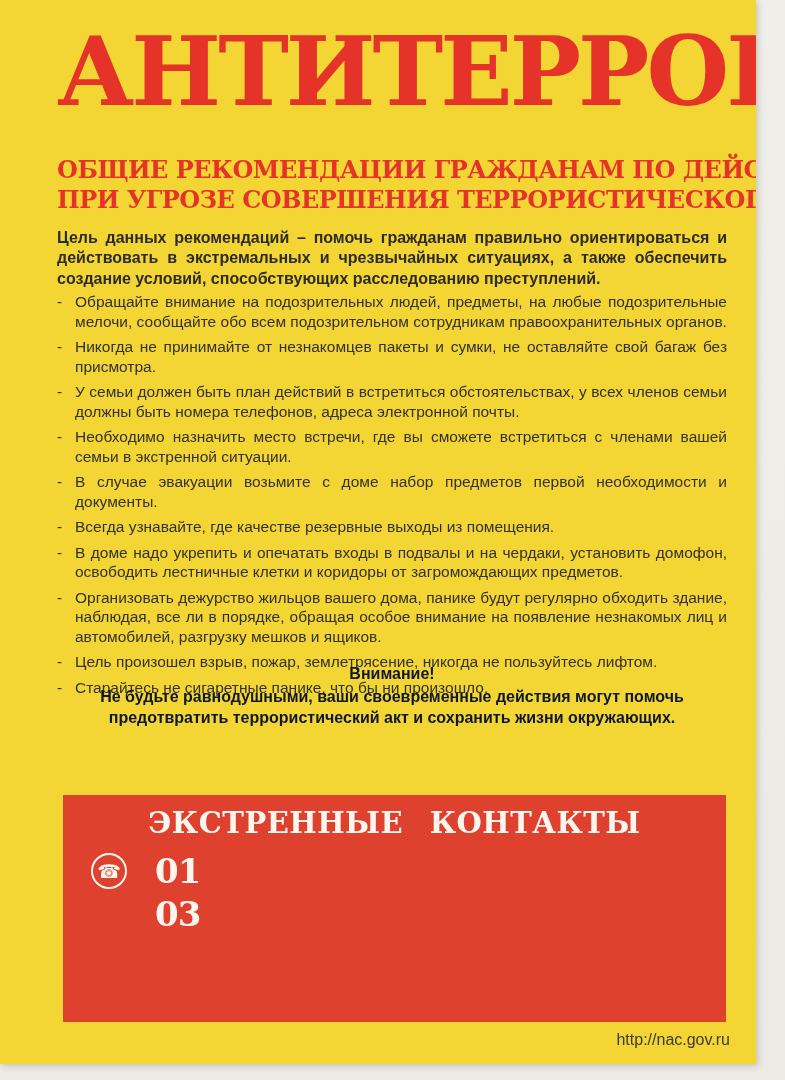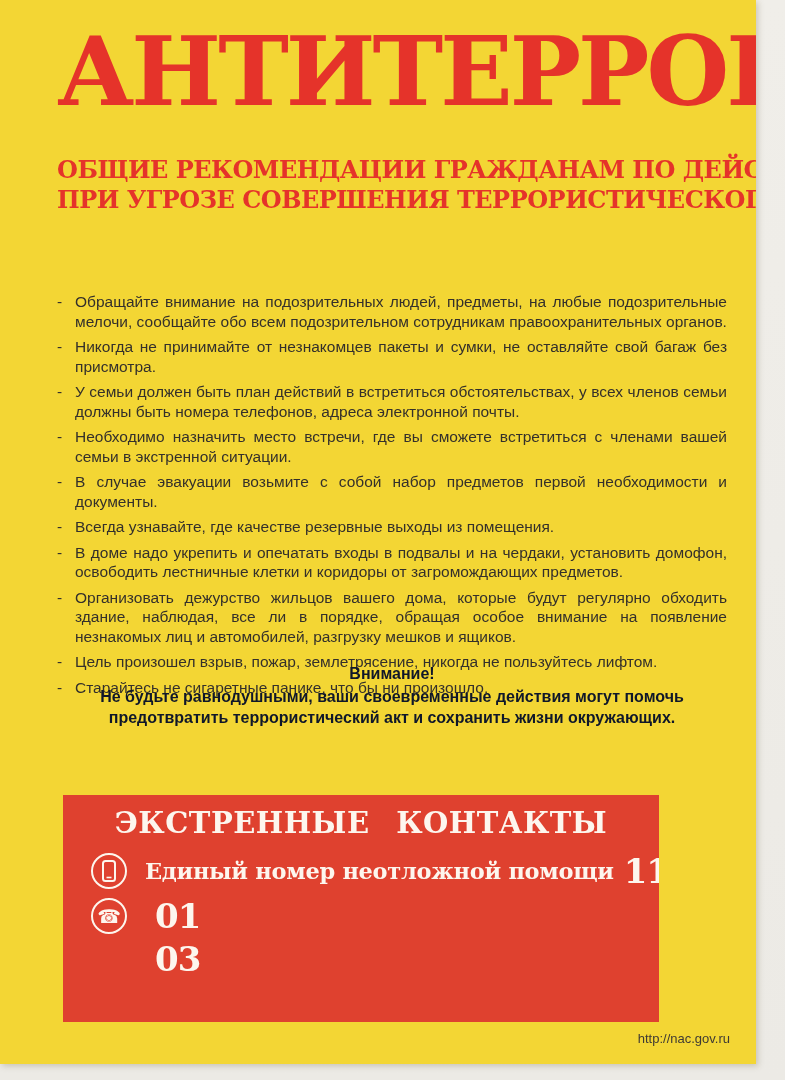--- a/index.html
+++ b/index.html
@@ -76,21 +76,21 @@
     font-weight: bold;
     font-size: 16px;
     line-height: 1.3;
     color: #0f172a;
   }
   .attention .heading { margin-bottom: 2px; }
 
   .contacts-box {
     position: absolute;
     left: 63px; top: 795px;
-    width: 596px; height: 227px;
+    width: 663px; height: 227px;
     background: #DF412F;
     overflow: hidden;
     color: #FDF6EE;
   }
   .contacts-title {
     margin-top: 11px;
     text-align: center;
     font-family: "DejaVu Serif", "Liberation Serif", serif;
     font-weight: bold;
     font-size: 29px;
@@ -139,102 +139,91 @@
     font-family: "DejaVu Serif", "Liberation Serif", serif;
     font-weight: bold;
     font-size: 34px;
     line-height: 1;
     margin-left: 10px;
     letter-spacing: -1px;
   }
   .footer-url {
     position: absolute;
     right: 26px; top: 1031px;
-    font-size: 13px;
+    font-size: 16px;
     color: #3E3A34;
   }
 </style>
 </head>
 <body>
 
 <div class="scan-page">
   <div class="poster">
 
     <div class="col main-title">АНТИТЕРРОР</div>
 
     <div class="col subtitle">
       <div>ОБЩИЕ РЕКОМЕНДАЦИИ ГРАЖДАНАМ ПО ДЕЙСТВИЯМ</div>
       <div>ПРИ УГРОЗЕ СОВЕРШЕНИЯ ТЕРРОРИСТИЧЕСКОГО АКТА</div>
     </div>
 
+    <div class="col intro">Цель данных рекомендаций – помочь гражданам правильно ориентироваться и действовать в экстремальных и чрезвычайных ситуациях, а также обеспечить создание условий, способствующих расследованию преступлений.</div>
 
     <div class="col bullets">
       <div class="bullet">
         <span class="dash">-</span>
         <p>Обращайте внимание на подозрительных людей, предметы, на любые подозрительные мелочи, сообщайте обо всем подозрительном сотрудникам правоохранительных органов.</p>
       </div>
       <div class="bullet">
         <span class="dash">-</span>
         <p>Никогда не принимайте от незнакомцев пакеты и сумки, не оставляйте свой багаж без присмотра.</p>
       </div>
       <div class="bullet">
         <span class="dash">-</span>
         <p>У семьи должен быть план действий в встретиться обстоятельствах, у всех членов семьи должны быть номера телефонов, адреса электронной почты.</p>
       </div>
       <div class="bullet">
         <span class="dash">-</span>
         <p>Необходимо назначить место встречи, где вы сможете встретиться с членами вашей семьи в экстренной ситуации.</p>
       </div>
       <div class="bullet">
         <span class="dash">-</span>
-        <p>В случае эвакуации возьмите с собой набор предметов первой необходимости и документы.</p>
+        <p>В случае эвакуации возьмите с доме набор предметов первой необходимости и документы.</p>
       </div>
       <div class="bullet">
         <span class="dash">-</span>
         <p>Всегда узнавайте, где качестве резервные выходы из помещения.</p>
       </div>
       <div class="bullet">
         <span class="dash">-</span>
         <p>В доме надо укрепить и опечатать входы в подвалы и на чердаки, установить домофон, освободить лестничные клетки и коридоры от загромождающих предметов.</p>
       </div>
       <div class="bullet">
         <span class="dash">-</span>
-        <p>Организовать дежурство жильцов вашего дома, которые будут регулярно обходить здание, наблюдая, все ли в порядке, обращая особое внимание на появление незнакомых лиц и автомобилей, разгрузку мешков и ящиков.</p>
+        <p>Организовать дежурство жильцов вашего дома, панике будут регулярно обходить здание, наблюдая, все ли в порядке, обращая особое внимание на появление незнакомых лиц и автомобилей, разгрузку мешков и ящиков.</p>
       </div>
       <div class="bullet">
         <span class="dash">-</span>
         <p>Цель произошел взрыв, пожар, землетрясение, никогда не пользуйтесь лифтом.</p>
       </div>
       <div class="bullet">
         <span class="dash">-</span>
         <p>Старайтесь не сигаретные панике, что бы ни произошло.</p>
       </div>
     </div>
 
     <div class="col attention">
       <div class="heading">Внимание!</div>
       <p>Не будьте равнодушными, ваши своевременные действия могут помочь предотвратить террористический акт и сохранить жизни окружающих.</p>
     </div>
 
     <div class="contacts-box">
       <div class="contacts-title">ЭКСТРЕННЫЕ КОНТАКТЫ</div>
       <div class="contact-rows">
 
-        <div class="contact-row has-icon">
-          <span class="icon-slot">
-            <span class="icon-circle">
-              <svg width="18" height="24" viewBox="0 0 18 24" aria-hidden="true">
-                <rect x="3" y="2" width="12" height="20" rx="2.5" fill="none" stroke="#FDF6EE" stroke-width="2"></rect>
-                <line x1="6.5" y1="18.5" x2="11.5" y2="18.5" stroke="#FDF6EE" stroke-width="1.6"></line>
-              </svg>
-            </span>
-          </span>
-          <span class="contact-label">Единый номер неотложной помощи</span>
-          <span class="contact-number">112</span>
-        </div>
 
         <div class="contact-row has-icon">
           <span class="icon-slot">
             <span class="icon-circle">
               <span class="phone-glyph">☎</span>
             </span>
           </span>
           <span class="contact-number">01</span>
         </div>
 

